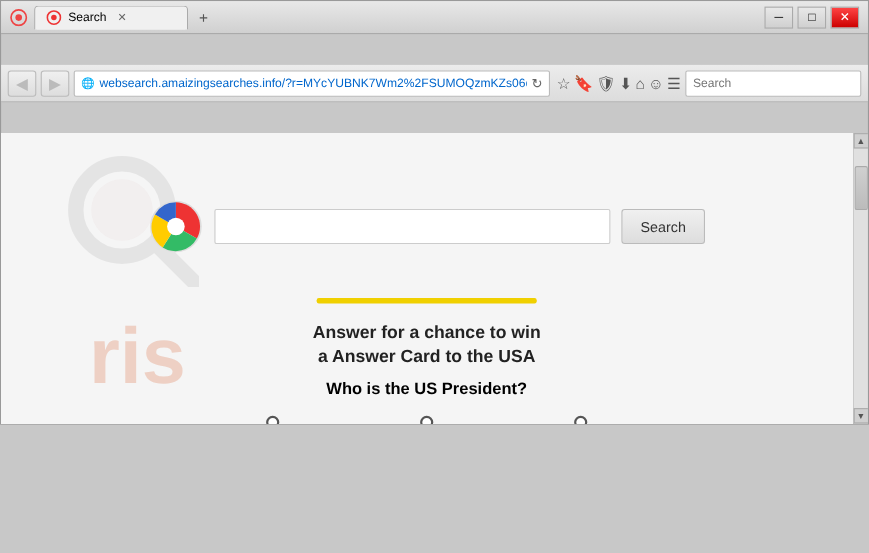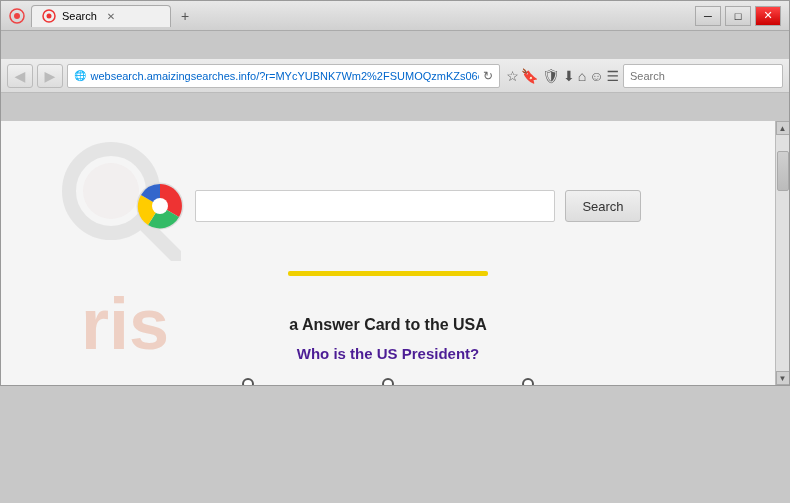--- a/index.html
+++ b/index.html
@@ -190,21 +190,21 @@
       position: relative;
     }
     .promo-title {
       font-size: 16px;
       font-weight: bold;
       color: #222;
       line-height: 1.4;
     }
     .promo-question {
       font-size: 15px;
-      color: #4c1d95;
+      color: #000000;
       font-weight: bold;
       margin-top: 8px;
     }
     .radio-row {
       display: flex;
       gap: 70px;
       margin-top: 16px;
       justify-content: center;
     }
     .radio-option {
@@ -313,21 +313,21 @@
             <circle cx="25" cy="25" r="8" fill="white"></circle>
           </svg>
           <input class="search-input-box" type="text" placeholder="" style="">
           <button class="search-button">Search</button>
         </div>
 
         <div class="yellow-line"></div>
 
         <div class="promo-section">
           <div class="promo-title">
-            <br>
+            <span>Answer for a chance to win</span><br>
             <span>a Answer Card to the USA</span>
           </div>
           <div class="promo-question">Who is the US President?</div>
 
           <div class="radio-row">
 
             <div class="radio-option">
               <div class="radio-dot"></div>
               <div class="person-img">
                 <svg width="64" height="64" viewBox="0 0 64 64">

